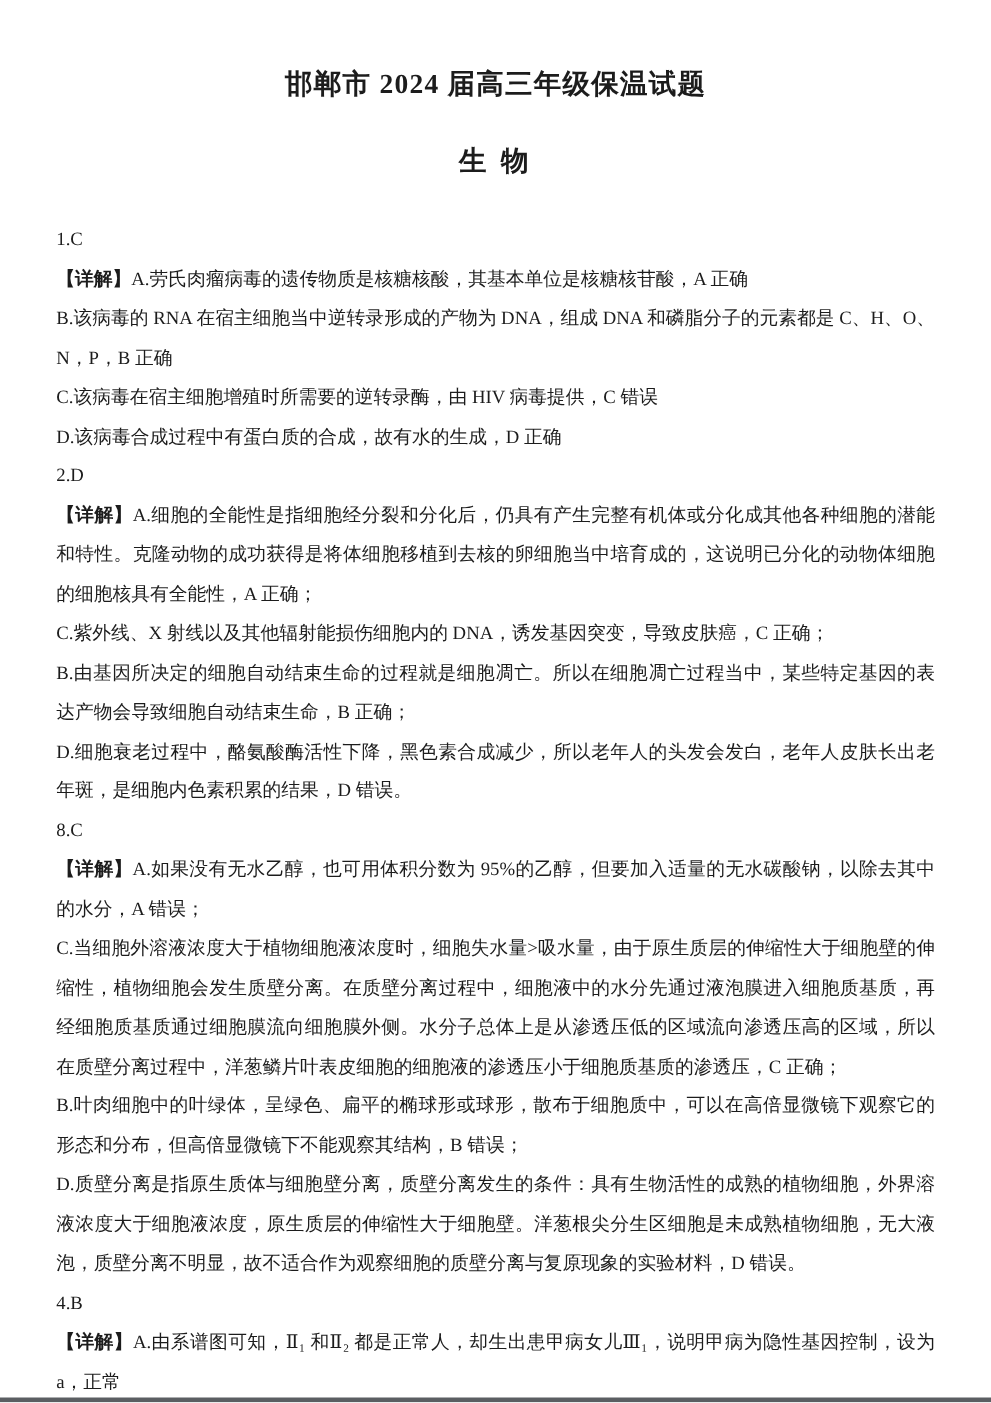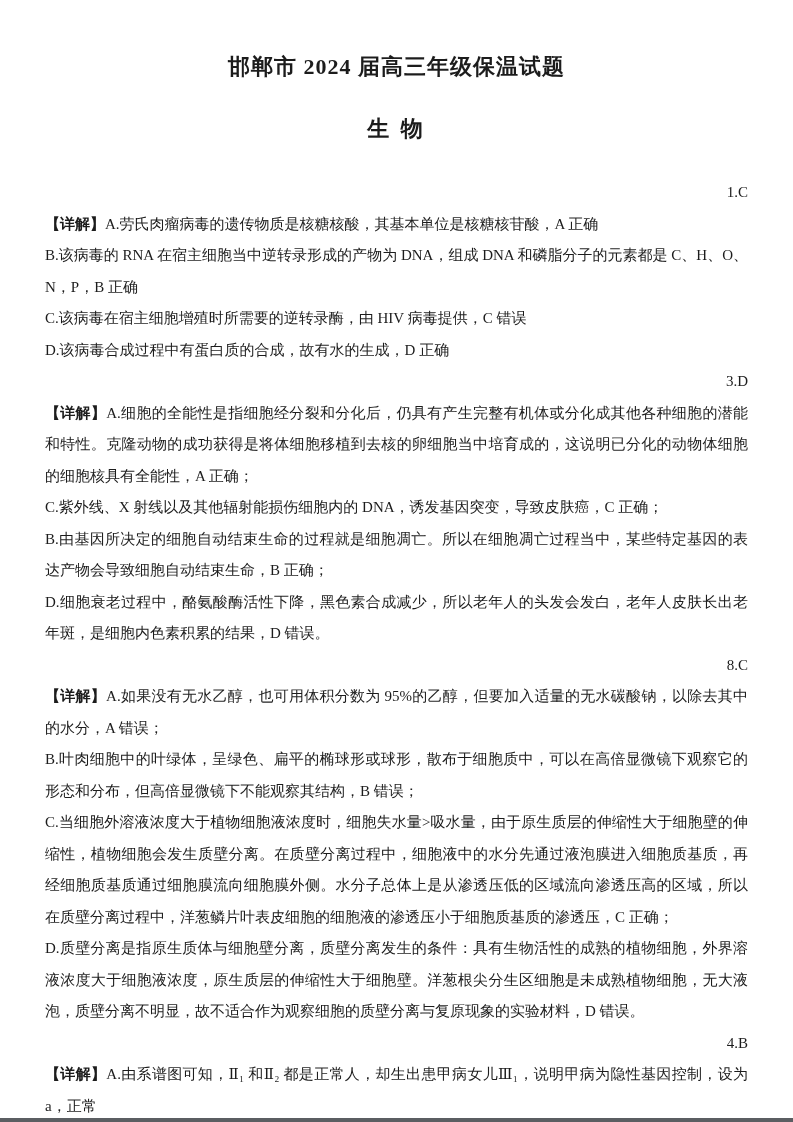--- a/index.html
+++ b/index.html
@@ -31,21 +31,21 @@
     font-weight: 700;
     letter-spacing: 3px;
   }
   .content {
     margin-top: 33px;
     font-size: 15px;
     line-height: 31.5px;
     text-align: justify;
   }
   .content p { margin: 0; }
-  .num { text-align: right; }
+  .num { text-align: left; }
   .lbl { font-weight: 700; }
   .bottom-bar {
     position: absolute;
     left: 0; bottom: 0;
     width: 100%; height: 4px;
   }
 </style>
 </head>
 <body>
 
@@ -59,32 +59,32 @@
 
       <section class="answer">
         <p class="num">1.C</p>
         <p class="para"><b class="lbl">【详解】</b><span>A.劳氏肉瘤病毒的遗传物质是核糖核酸，其基本单位是核糖核苷酸，A 正确</span></p>
         <p class="para"><b class="lbl"></b><span>B.该病毒的 RNA 在宿主细胞当中逆转录形成的产物为 DNA，组成 DNA 和磷脂分子的元素都是 C、H、O、N，P，B 正确</span></p>
         <p class="para"><b class="lbl"></b><span>C.该病毒在宿主细胞增殖时所需要的逆转录酶，由 HIV 病毒提供，C 错误</span></p>
         <p class="para"><b class="lbl"></b><span>D.该病毒合成过程中有蛋白质的合成，故有水的生成，D 正确</span></p>
       </section>
 
       <section class="answer">
-        <p class="num">3.D</p>
+        <p class="num">2.D</p>
         <p class="para"><b class="lbl">【详解】</b><span>A.细胞的全能性是指细胞经分裂和分化后，仍具有产生完整有机体或分化成其他各种细胞的潜能和特性。克隆动物的成功获得是将体细胞移植到去核的卵细胞当中培育成的，这说明已分化的动物体细胞的细胞核具有全能性，A 正确；</span></p>
         <p class="para"><b class="lbl"></b><span>C.紫外线、X 射线以及其他辐射能损伤细胞内的 DNA，诱发基因突变，导致皮肤癌，C 正确；</span></p>
         <p class="para"><b class="lbl"></b><span>B.由基因所决定的细胞自动结束生命的过程就是细胞凋亡。所以在细胞凋亡过程当中，某些特定基因的表达产物会导致细胞自动结束生命，B 正确；</span></p>
         <p class="para"><b class="lbl"></b><span>D.细胞衰老过程中，酪氨酸酶活性下降，黑色素合成减少，所以老年人的头发会发白，老年人皮肤长出老年斑，是细胞内色素积累的结果，D 错误。</span></p>
       </section>
 
       <section class="answer">
         <p class="num">8.C</p>
         <p class="para"><b class="lbl">【详解】</b><span>A.如果没有无水乙醇，也可用体积分数为 95%的乙醇，但要加入适量的无水碳酸钠，以除去其中的水分，A 错误；</span></p>
+        <p class="para"><b class="lbl"></b><span>C.当细胞外溶液浓度大于植物细胞液浓度时，细胞失水量&gt;吸水量，由于原生质层的伸缩性大于细胞壁的伸缩性，植物细胞会发生质壁分离。在质壁分离过程中，细胞液中的水分先通过液泡膜进入细胞质基质，再经细胞质基质通过细胞膜流向细胞膜外侧。水分子总体上是从渗透压低的区域流向渗透压高的区域，所以在质壁分离过程中，洋葱鳞片叶表皮细胞的细胞液的渗透压小于细胞质基质的渗透压，C 正确；</span></p>
         <p class="para"><b class="lbl"></b><span>B.叶肉细胞中的叶绿体，呈绿色、扁平的椭球形或球形，散布于细胞质中，可以在高倍显微镜下观察它的形态和分布，但高倍显微镜下不能观察其结构，B 错误；</span></p>
-        <p class="para"><b class="lbl"></b><span>C.当细胞外溶液浓度大于植物细胞液浓度时，细胞失水量&gt;吸水量，由于原生质层的伸缩性大于细胞壁的伸缩性，植物细胞会发生质壁分离。在质壁分离过程中，细胞液中的水分先通过液泡膜进入细胞质基质，再经细胞质基质通过细胞膜流向细胞膜外侧。水分子总体上是从渗透压低的区域流向渗透压高的区域，所以在质壁分离过程中，洋葱鳞片叶表皮细胞的细胞液的渗透压小于细胞质基质的渗透压，C 正确；</span></p>
         <p class="para"><b class="lbl"></b><span>D.质壁分离是指原生质体与细胞壁分离，质壁分离发生的条件：具有生物活性的成熟的植物细胞，外界溶液浓度大于细胞液浓度，原生质层的伸缩性大于细胞壁。洋葱根尖分生区细胞是未成熟植物细胞，无大液泡，质壁分离不明显，故不适合作为观察细胞的质壁分离与复原现象的实验材料，D 错误。</span></p>
       </section>
 
       <section class="answer">
         <p class="num">4.B</p>
         <p class="para"><b class="lbl">【详解】</b><span>A.由系谱图可知，Ⅱ₁ 和Ⅱ₂ 都是正常人，却生出患甲病女儿Ⅲ₁，说明甲病为隐性基因控制，设为 a，正常</span></p>
       </section>
 
     </div>
   </div>

